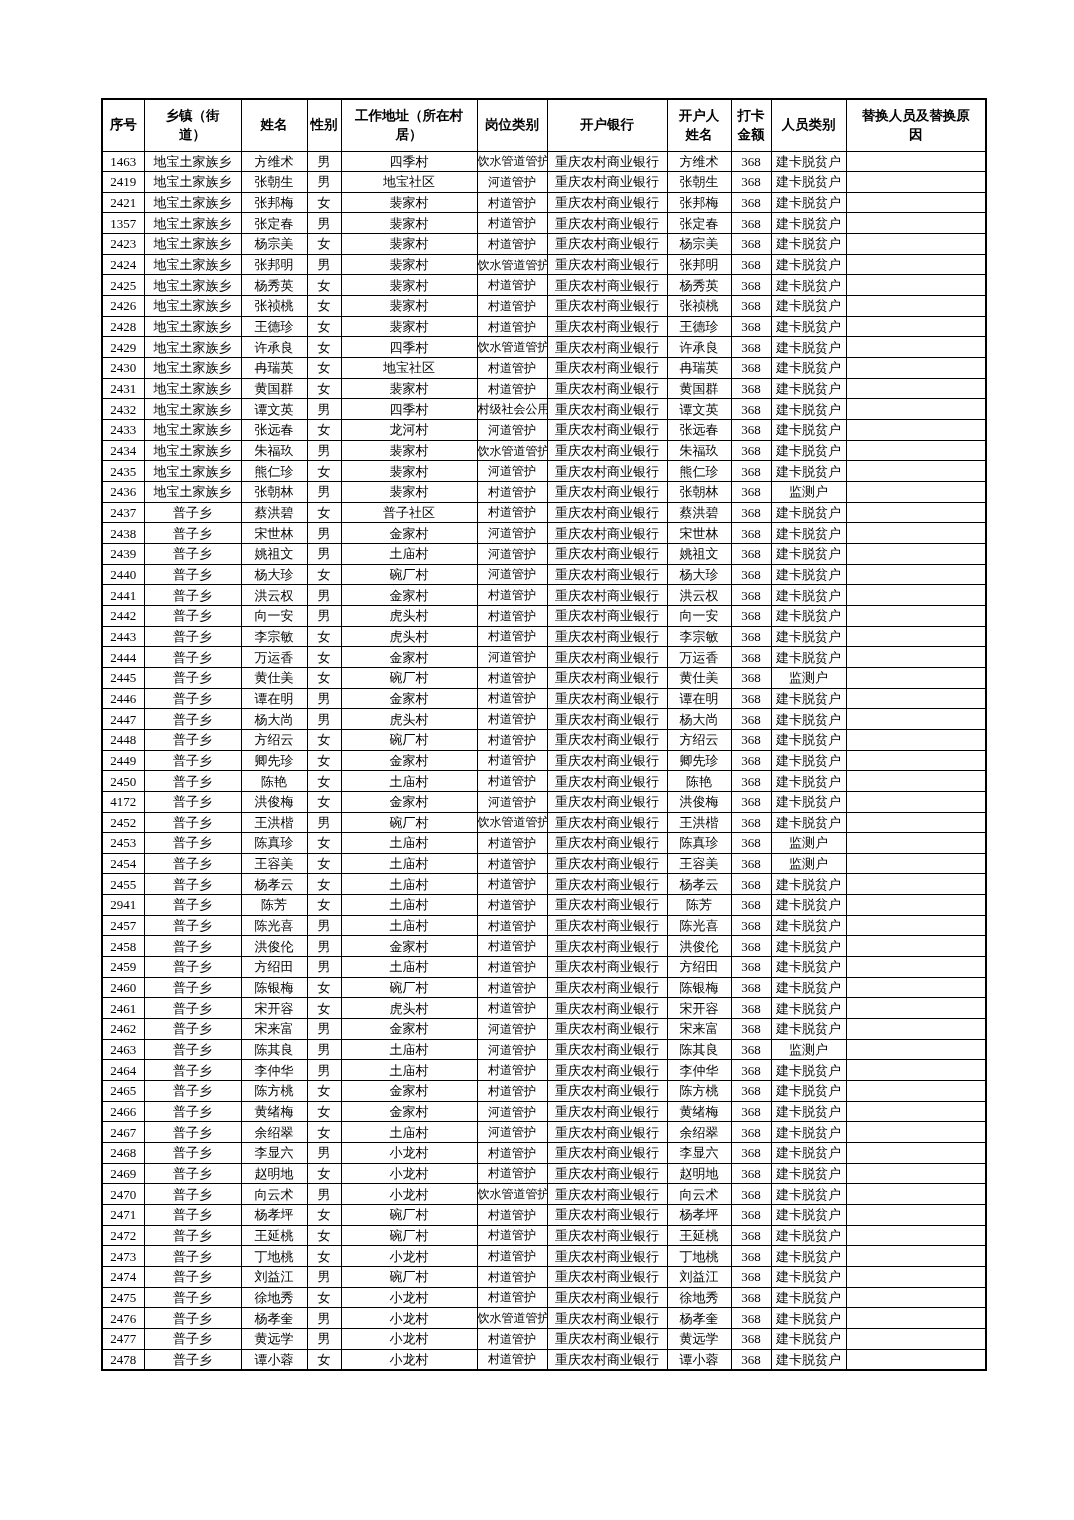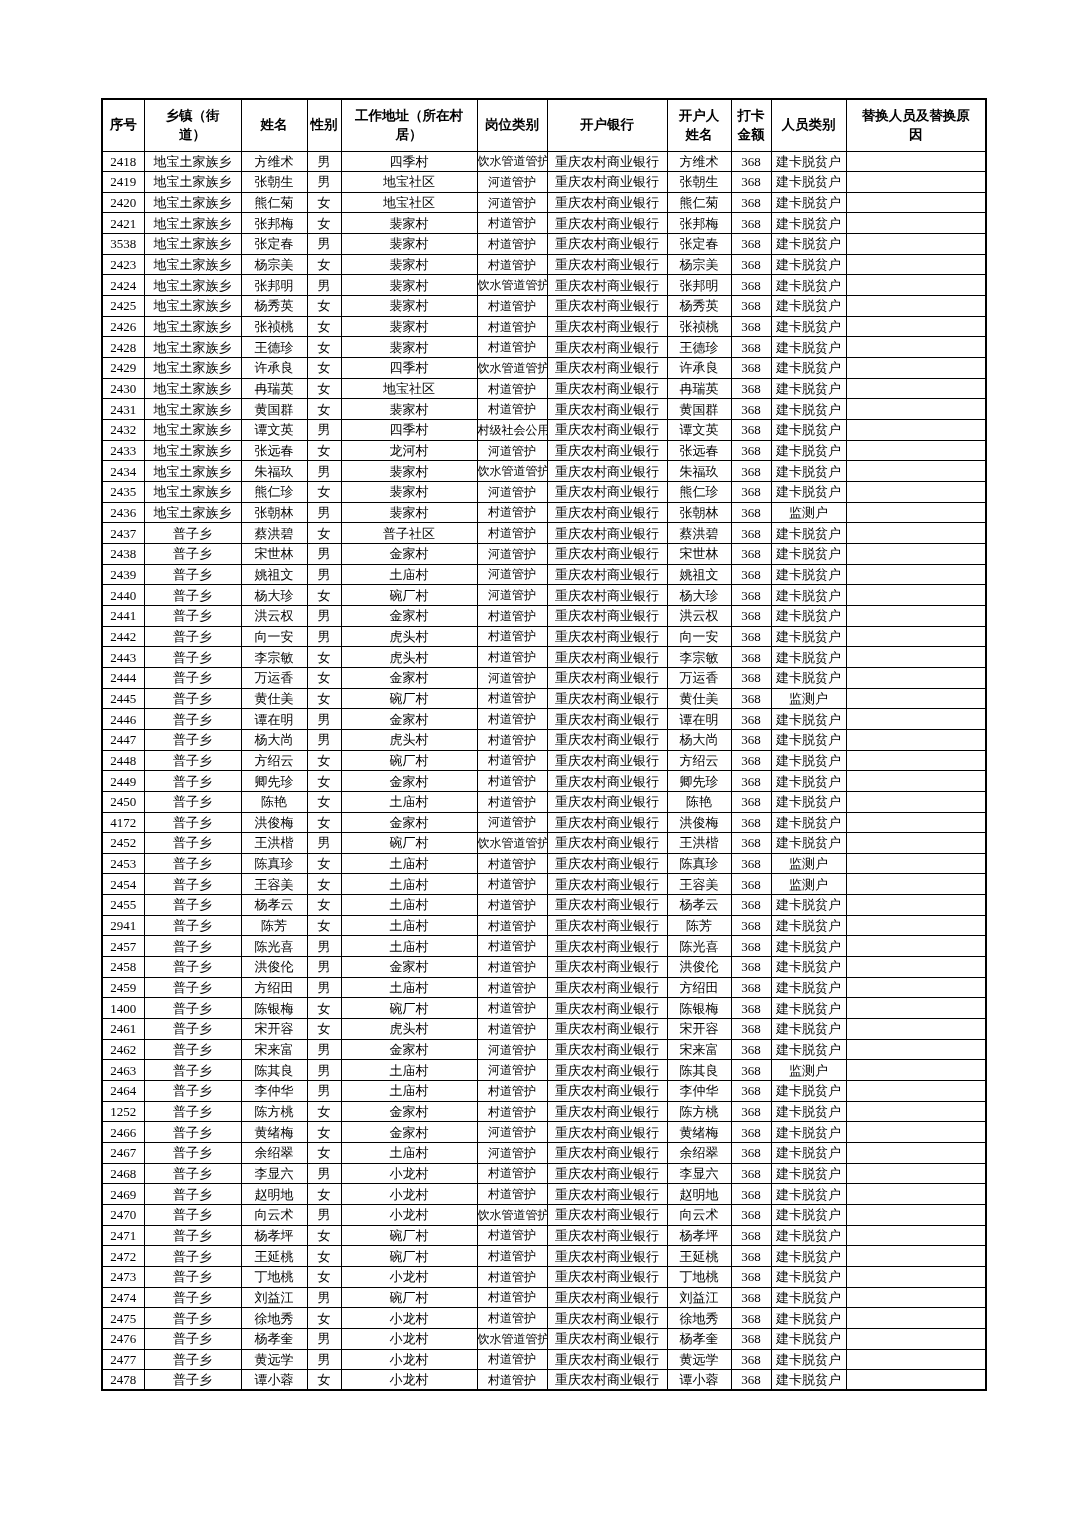--- a/index.html
+++ b/index.html
@@ -65,21 +65,21 @@
 姓名</th>
           <th>打卡
 金额</th>
           <th>人员类别</th>
           <th>替换人员及替换原
 因</th>
         </tr>
     </thead>
     <tbody id="body-rows">
         <tr>
-          <td class="c0">2418</td>
+          <td class="c0">1463</td>
           <td class="c1">地宝土家族乡</td>
           <td class="c2">方维术</td>
           <td class="c3">男</td>
           <td class="c4">四季村</td>
           <td class="c5">饮水管道管护</td>
           <td class="c6">重庆农村商业银行</td>
           <td class="c7">方维术</td>
           <td class="c8">368</td>
           <td class="c9">建卡脱贫户</td>
           <td class="c10"></td>
@@ -91,47 +91,34 @@
           <td class="c3">男</td>
           <td class="c4">地宝社区</td>
           <td class="c5">河道管护</td>
           <td class="c6">重庆农村商业银行</td>
           <td class="c7">张朝生</td>
           <td class="c8">368</td>
           <td class="c9">建卡脱贫户</td>
           <td class="c10"></td>
         </tr>
         <tr>
-          <td class="c0">2420</td>
-          <td class="c1">地宝土家族乡</td>
-          <td class="c2">熊仁菊</td>
-          <td class="c3">女</td>
-          <td class="c4">地宝社区</td>
-          <td class="c5">河道管护</td>
-          <td class="c6">重庆农村商业银行</td>
-          <td class="c7">熊仁菊</td>
-          <td class="c8">368</td>
-          <td class="c9">建卡脱贫户</td>
-          <td class="c10"></td>
-        </tr>
-        <tr>
           <td class="c0">2421</td>
           <td class="c1">地宝土家族乡</td>
           <td class="c2">张邦梅</td>
           <td class="c3">女</td>
           <td class="c4">裴家村</td>
           <td class="c5">村道管护</td>
           <td class="c6">重庆农村商业银行</td>
           <td class="c7">张邦梅</td>
           <td class="c8">368</td>
           <td class="c9">建卡脱贫户</td>
           <td class="c10"></td>
         </tr>
         <tr>
-          <td class="c0">3538</td>
+          <td class="c0">1357</td>
           <td class="c1">地宝土家族乡</td>
           <td class="c2">张定春</td>
           <td class="c3">男</td>
           <td class="c4">裴家村</td>
           <td class="c5">村道管护</td>
           <td class="c6">重庆农村商业银行</td>
           <td class="c7">张定春</td>
           <td class="c8">368</td>
           <td class="c9">建卡脱贫户</td>
           <td class="c10"></td>
@@ -598,21 +585,21 @@
           <td class="c3">男</td>
           <td class="c4">土庙村</td>
           <td class="c5">村道管护</td>
           <td class="c6">重庆农村商业银行</td>
           <td class="c7">方绍田</td>
           <td class="c8">368</td>
           <td class="c9">建卡脱贫户</td>
           <td class="c10"></td>
         </tr>
         <tr>
-          <td class="c0">1400</td>
+          <td class="c0">2460</td>
           <td class="c1">普子乡</td>
           <td class="c2">陈银梅</td>
           <td class="c3">女</td>
           <td class="c4">碗厂村</td>
           <td class="c5">村道管护</td>
           <td class="c6">重庆农村商业银行</td>
           <td class="c7">陈银梅</td>
           <td class="c8">368</td>
           <td class="c9">建卡脱贫户</td>
           <td class="c10"></td>
@@ -663,21 +650,21 @@
           <td class="c3">男</td>
           <td class="c4">土庙村</td>
           <td class="c5">村道管护</td>
           <td class="c6">重庆农村商业银行</td>
           <td class="c7">李仲华</td>
           <td class="c8">368</td>
           <td class="c9">建卡脱贫户</td>
           <td class="c10"></td>
         </tr>
         <tr>
-          <td class="c0">1252</td>
+          <td class="c0">2465</td>
           <td class="c1">普子乡</td>
           <td class="c2">陈方桃</td>
           <td class="c3">女</td>
           <td class="c4">金家村</td>
           <td class="c5">村道管护</td>
           <td class="c6">重庆农村商业银行</td>
           <td class="c7">陈方桃</td>
           <td class="c8">368</td>
           <td class="c9">建卡脱贫户</td>
           <td class="c10"></td>

